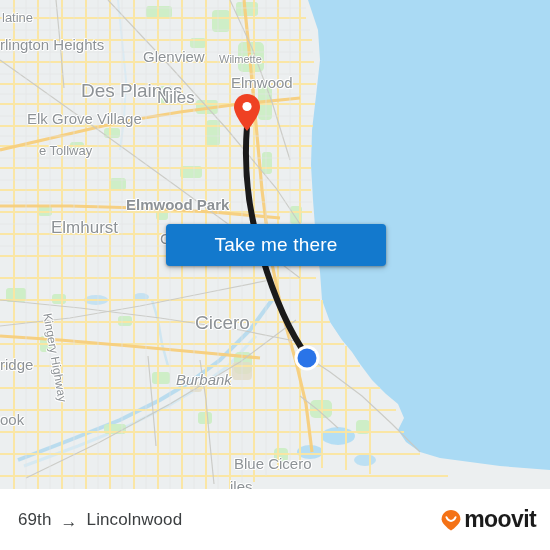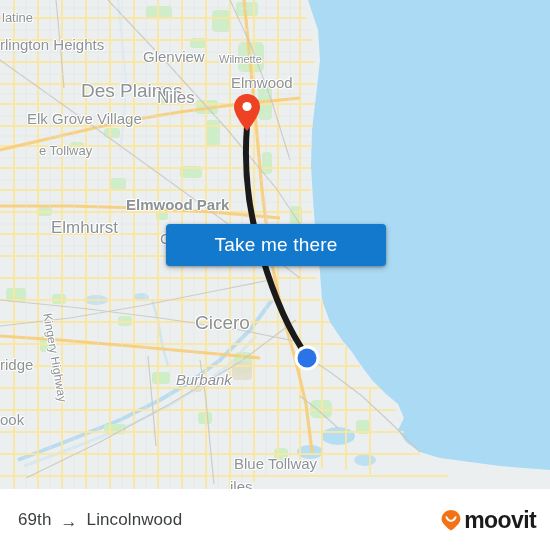--- a/index.html
+++ b/index.html
@@ -109,21 +109,21 @@
     letter-spacing: .1px;
   }
   .route-arrow {
     margin: 0 9px;
     font-size: 17px;
     color: #3c3f41;
     line-height: 1;
   }
   .brand {
     display: flex;
-    align-items: flex-end;
+    align-items: center;
     gap: 1px;
   }
   .brand-word {
     font-size: 23px;
     font-weight: bold;
     color: #1b1b1b;
     letter-spacing: -0.6px;
     line-height: 1;
   }
 </style>
@@ -293,21 +293,21 @@
       <div class="map-label" style="left:157px;top:88px;  font-size:17px;">Niles</div>
       <div class="map-label" style="left:27px; top:110px; font-size:15px;">Elk Grove Village</div>
       <div class="map-label" style="left:0px;  top:143px; font-size:13px;padding-left:39px;">e Tollway</div>
       <div class="map-label" style="left:126px;top:196px; font-size:15px;font-weight:bold;">Elmwood Park</div>
       <div class="map-label" style="left:51px; top:218px; font-size:17px;">Elmhurst</div>
       <div class="map-label" style="left:160px;top:230px; font-size:15px;">C</div>
       <div class="map-label" style="left:195px;top:280px; font-size:19px;margin-top:32px;">Cicero</div>
       <div class="map-label" style="left:0px;  top:356px; font-size:15px;">ridge</div>
       <div class="map-label" style="left:176px;top:371px; font-size:15px;font-style:italic;">Burbank</div>
       <div class="map-label" style="left:0px;  top:411px; font-size:15px;">ook</div>
-      <div class="map-label" style="left:234px;top:455px; font-size:15px;">Blue Tollway</div>
+      <div class="map-label" style="left:234px;top:455px; font-size:15px;">Blue Cicero</div>
       <div class="map-label" style="left:230px;top:478px; font-size:15px;">iles</div>
 
       <div class="map-label" style="left:54px; top:312px; font-size:12px; transform:rotate(80deg); transform-origin:left top;">Kingery Highway</div>
     </div>
 
     <svg style="position:absolute; left:232px; top:93px;" width="30" height="40" viewBox="0 0 30 40">
       <path d="M15,1 C7.8,1 2,6.8 2,14 C2,23 15,38 15,38 C15,38 28,23 28,14 C28,6.8 22.2,1 15,1 Z" fill="#ef4123"></path>
       <circle cx="15" cy="13.5" r="4.6" fill="#ffffff"></circle>
     </svg>
 

